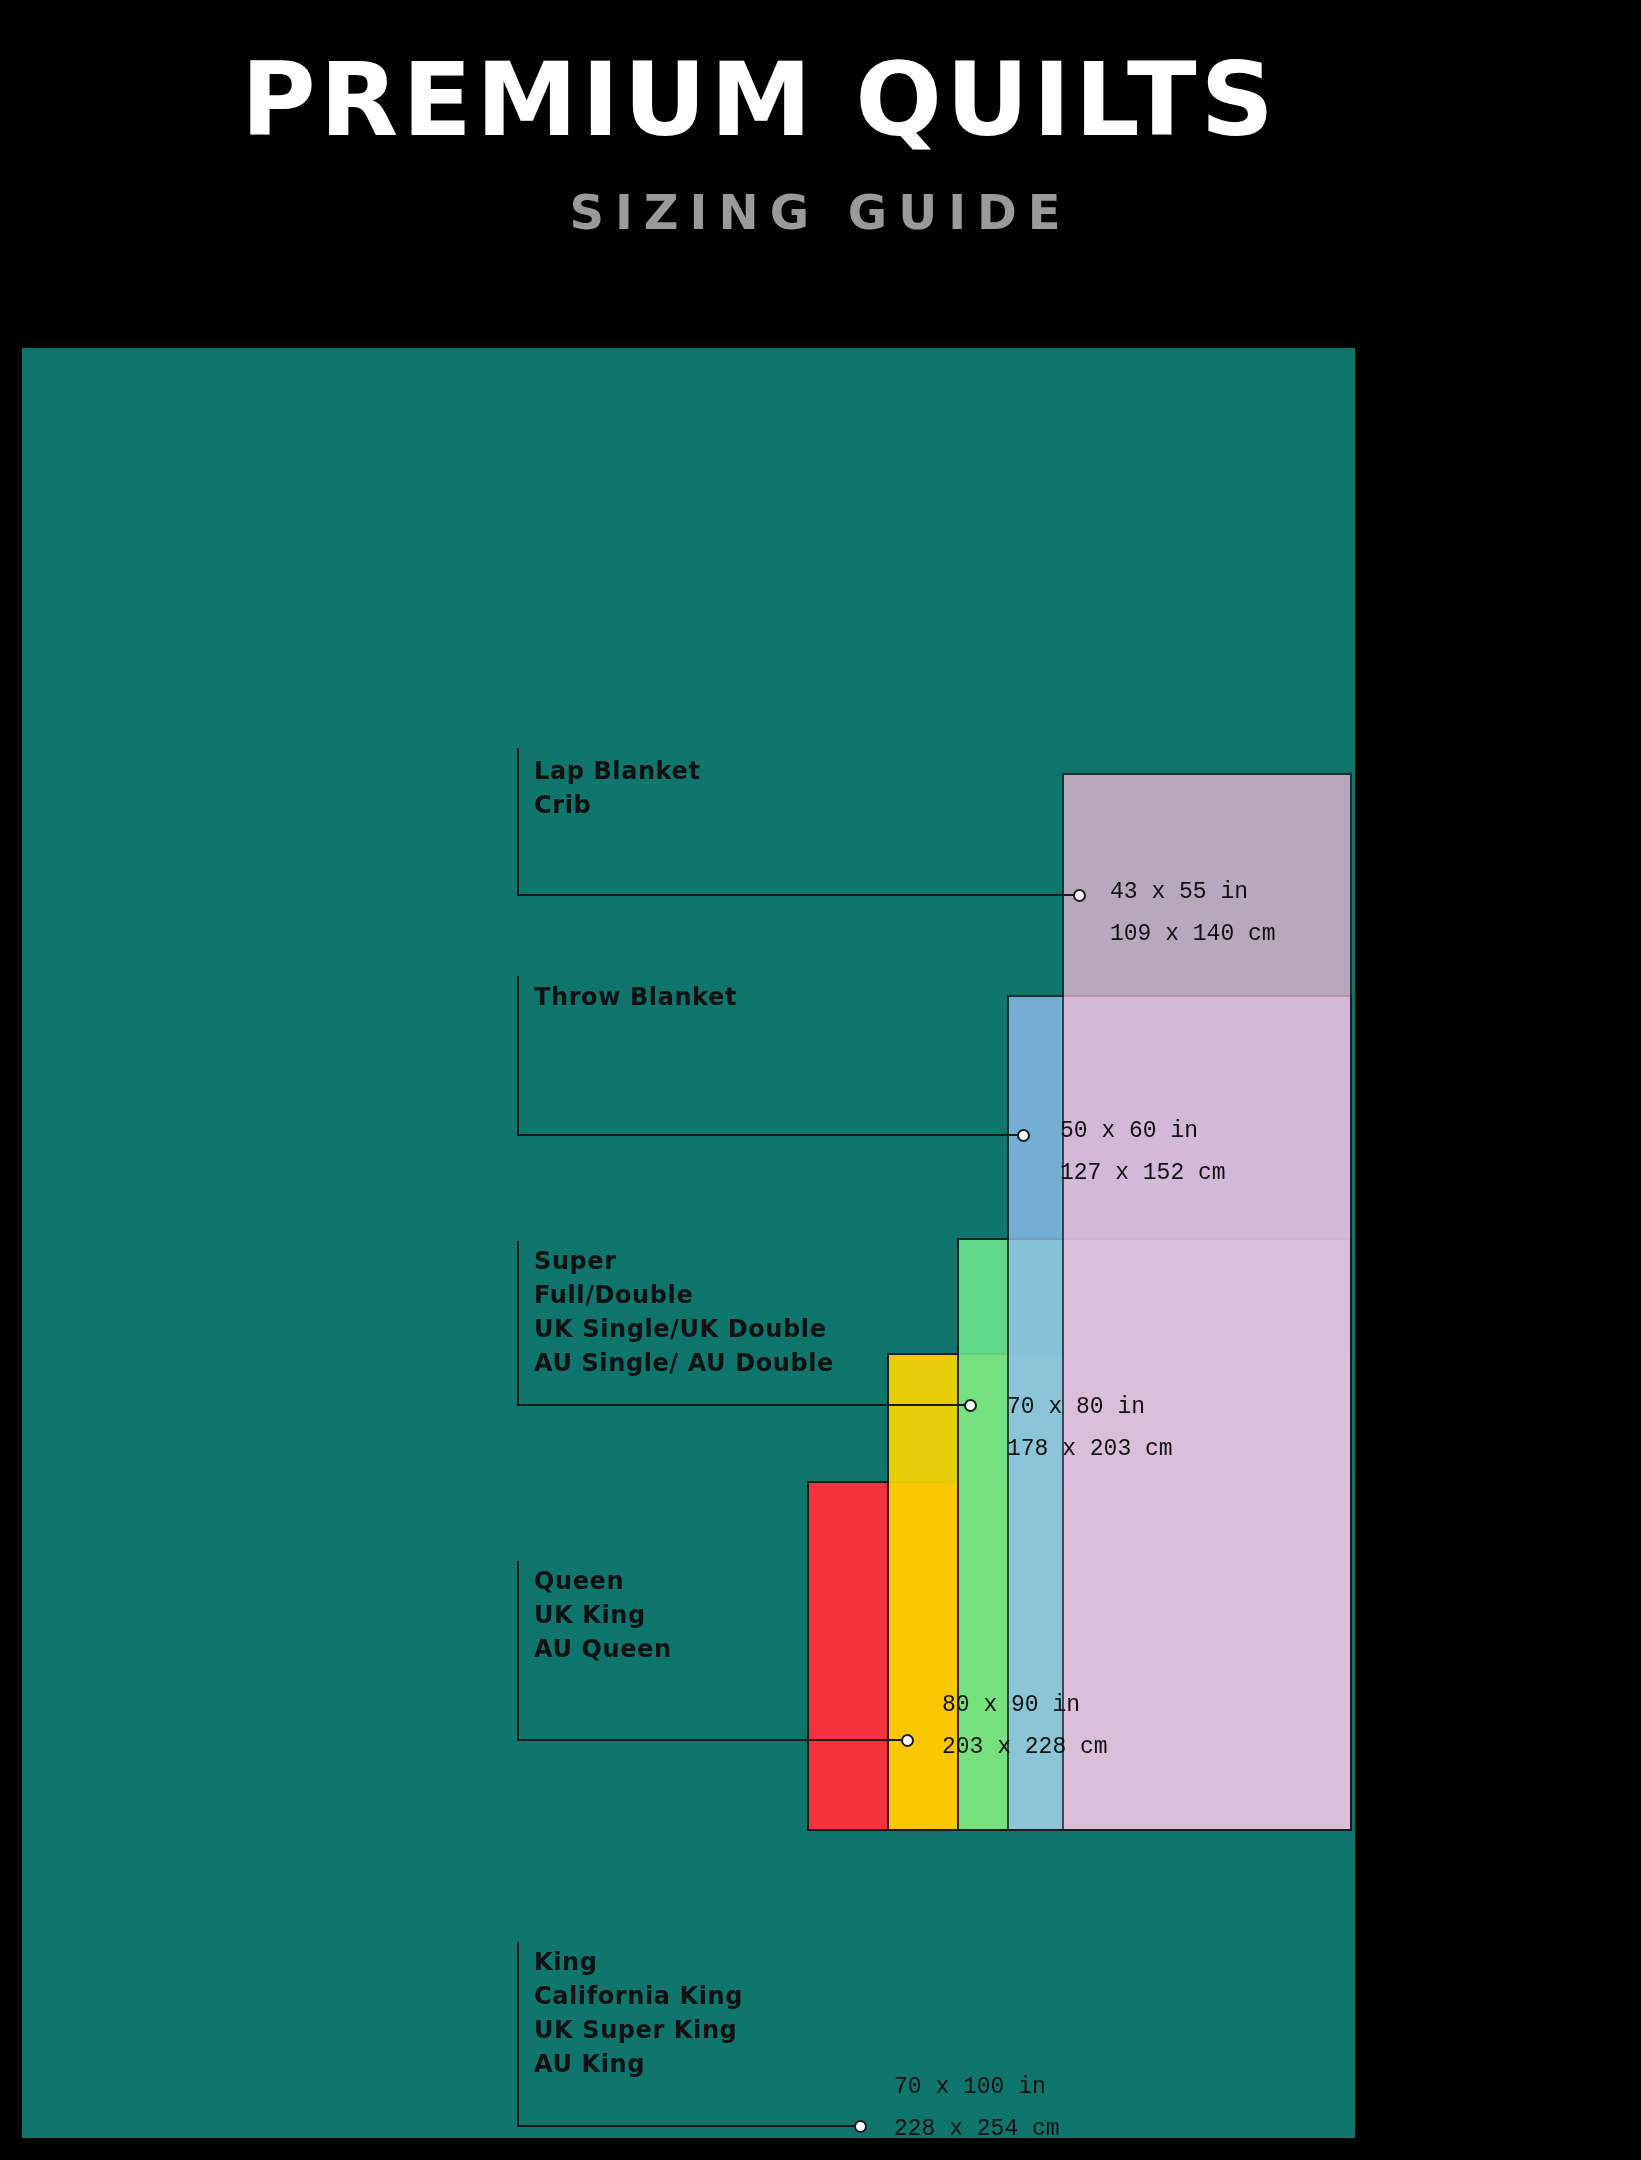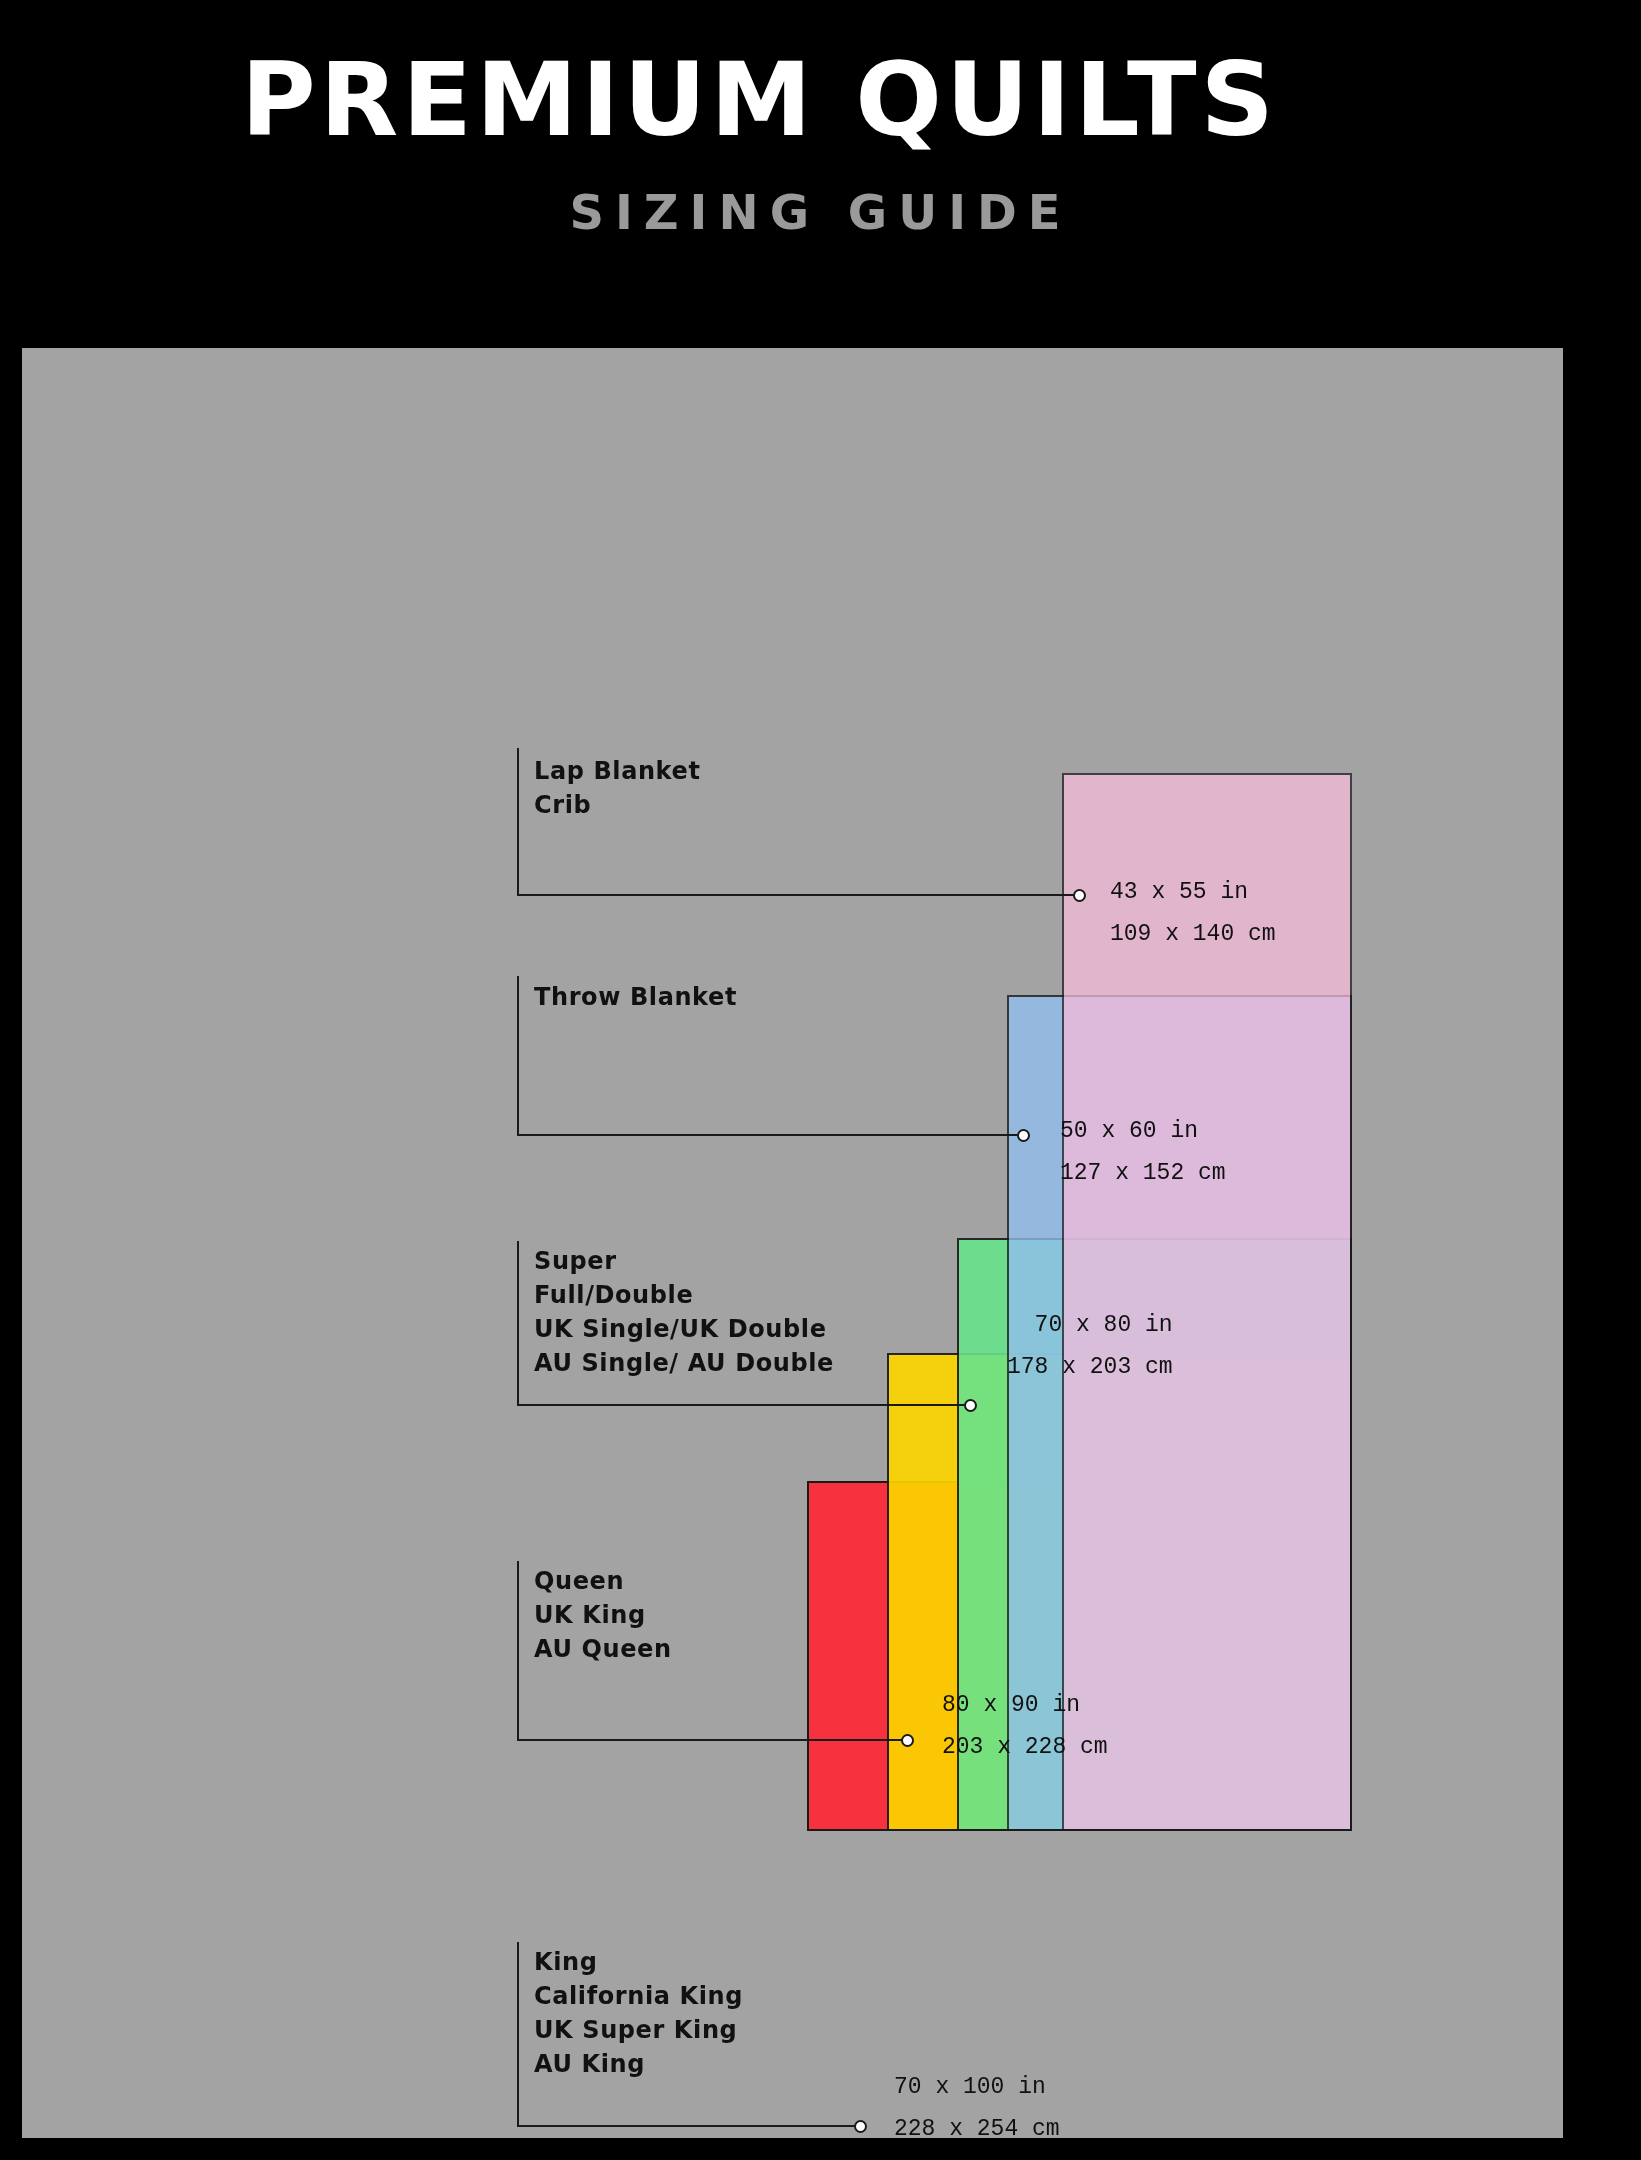--- a/index.html
+++ b/index.html
@@ -50,23 +50,23 @@
     letter-spacing: 11px;
     line-height: 64px;
     white-space: nowrap;
   }
 
   
   .card {
     position: absolute;
     left: 22px;
     top: 348px;
-    width: 1541px;
+    width: 1333px;
     height: 1790px;
-    background: #a3a3a3;
+    background: #0f766e;
   }
 
   
   .stage {
     position: absolute;
     left: 0;
     top: 0;
     width: 1597px;
     height: 1790px;
   }
@@ -181,21 +181,21 @@
       <div class="dot" style="left:447px; top:158px;"></div>
     </div>
 
     <div class="cat-labels" style="left:512px; top:896px;">
       <div>Super</div>
       <div>Full/Double</div>
       <div>UK Single/UK Double</div>
       <div>AU Single/ AU Double</div>
     </div>
 
-    <div class="dim-labels" style="left:985px; top:956px;text-align:right;">
+    <div class="dim-labels" style="left:985px; top:1038px;">
       <div>70 x 80 in</div>
       <div>178 x 203 cm</div>
     </div>
 
     <div class="leader" style="left:495px; top:1213px; width:400px; height:190px;">
       <div class="vline" style="height:180px;"></div>
       <div class="hline" style="top:178px; width:392px;"></div>
       <div class="dot" style="left:384px; top:173px;"></div>
     </div>
 

